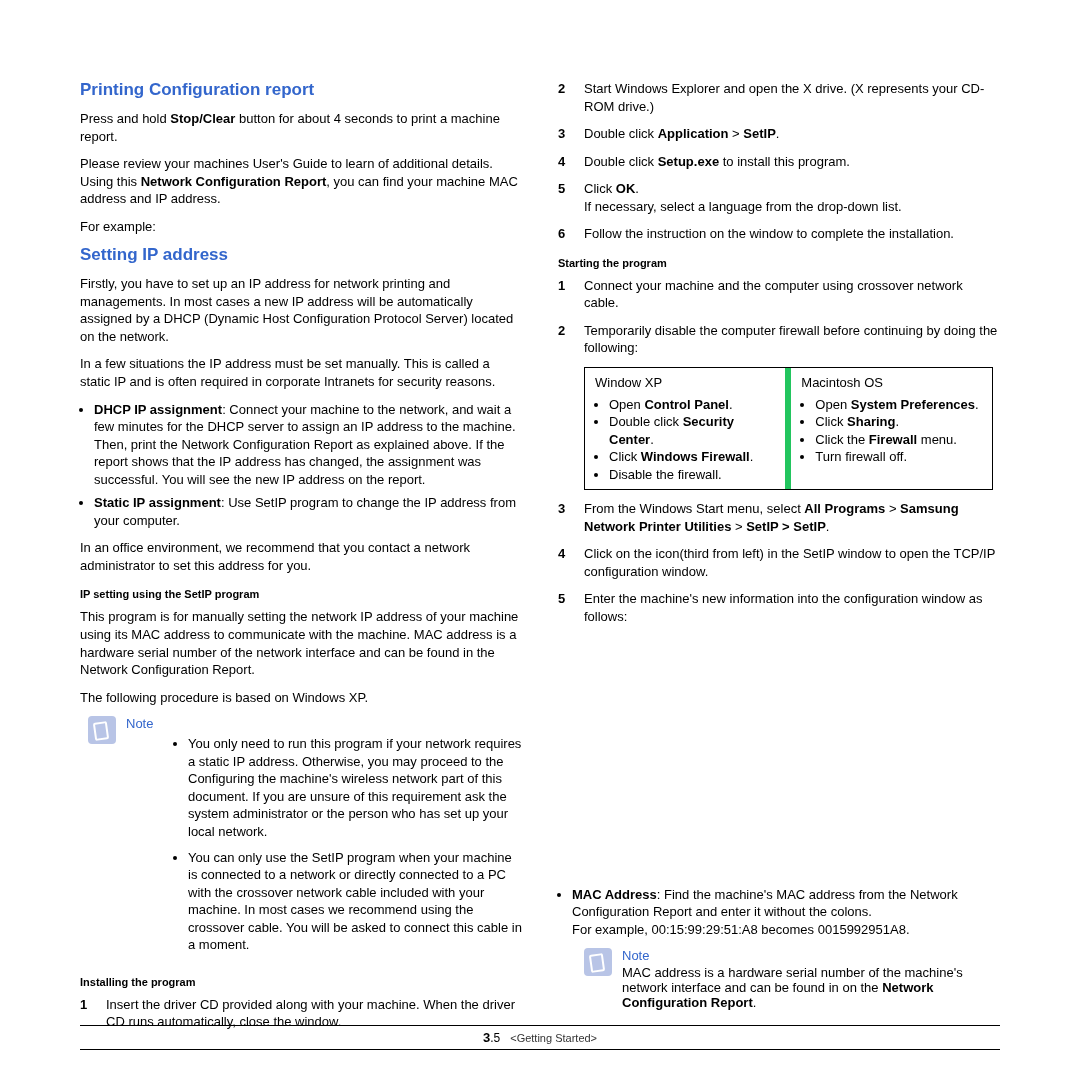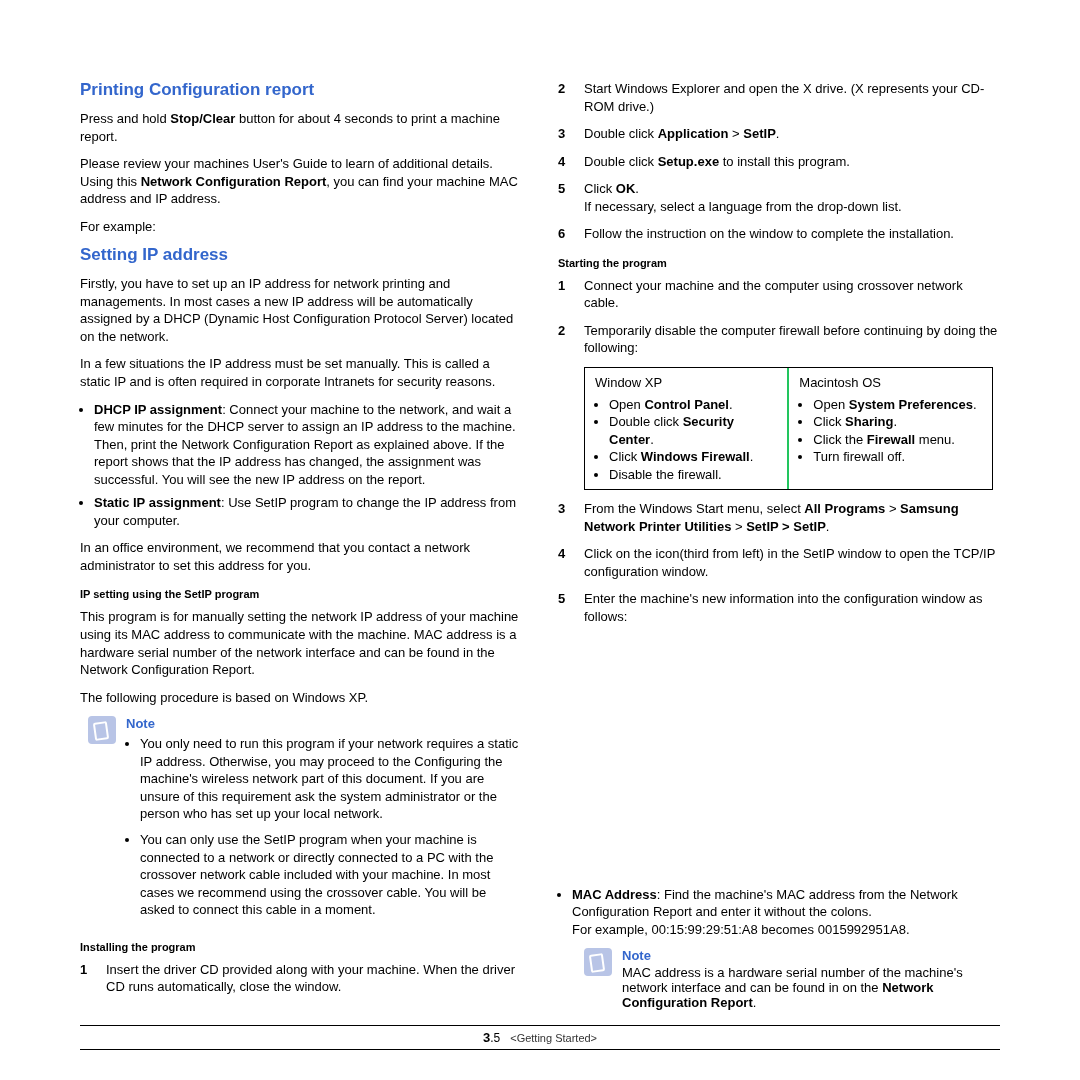--- a/index.html
+++ b/index.html
@@ -88,48 +88,49 @@
     content: "";
     position: absolute;
     left: 6px; top: 6px;
     width: 10px; height: 14px;
     border: 2px solid #fff;
     border-radius: 2px;
     transform: rotate(-8deg);
   }
   .note-label {
     color: #3366cc;
-    font-weight: bold;
+    font-weight: normal;
     font-size: 13px;
     margin-bottom: 2px;
   }
   .note-body ul {
     margin: 4px 0 0 0;
     padding-left: 14px;
   }
   .note-body ul li {
     margin-bottom: 8px;
     line-height: 1.35;
+    margin-left: 48px;
   }
   .tbl {
     border: 1px solid #000;
     width: 92%;
     margin: 4px 0 10px 26px;
     font-size: 13px;
   }
   .tbl .row {
     display: flex;
   }
   .tbl .cell {
     flex: 1;
     padding: 6px 10px;
     line-height: 1.35;
   }
   .tbl .cell:first-child {
-    border-right: 2px solid #22c55e;
+    border-right: 6px solid #22c55e;
   }
   .tbl .cell ul {
     margin: 4px 0 0 0;
     padding-left: 14px;
     list-style: disc;
   }
   .footer {
     position: absolute;
     left: 80px; right: 80px;
     bottom: 30px;

